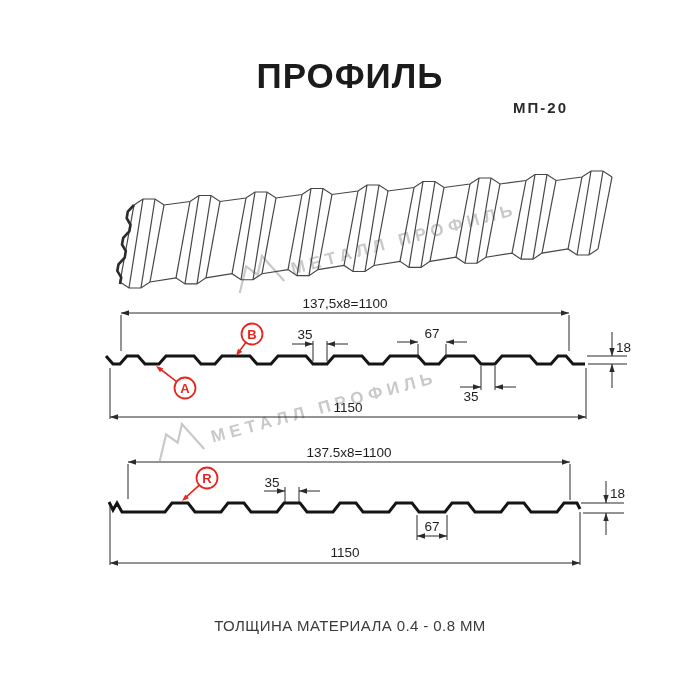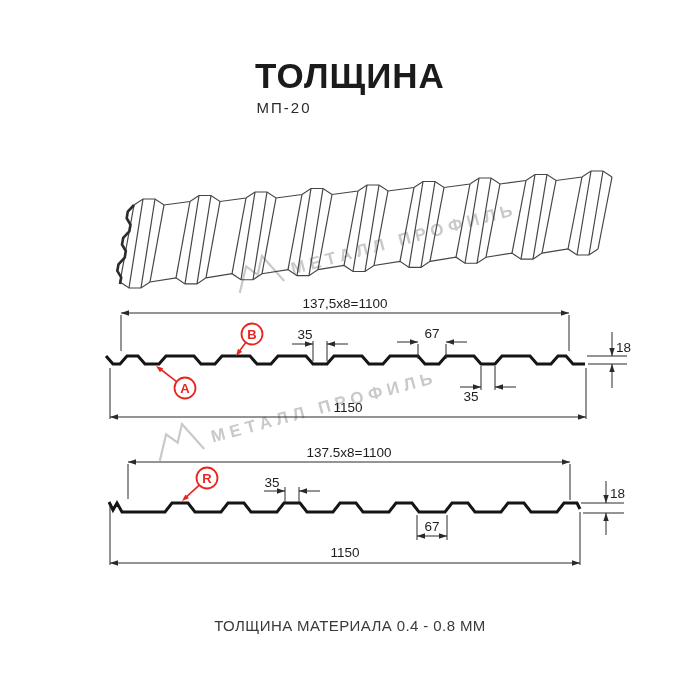--- a/index.html
+++ b/index.html
@@ -1,34 +1,34 @@
 <!DOCTYPE html>
 <html><head>
 <meta charset="utf-8">
 <style>
   html,body{margin:0;padding:0;background:#ffffff;}
   .page{position:relative;width:700px;height:700px;background:#ffffff;overflow:hidden;
         font-family:"Liberation Sans",sans-serif;}
   .title{position:absolute;left:0;top:56px;width:700px;text-align:center;
          font-size:35px;font-weight:bold;letter-spacing:1px;color:#1b1b1b;}
-  .subtitle{position:absolute;left:0;top:99px;width:568px;text-align:center;
-         font-size:15px;font-weight:normal;letter-spacing:2px;color:#2a2a2a;}
+  .subtitle{position:absolute;left:0;top:99px;width:568px;text-align:right;
+         font-size:15px;font-weight:bold;letter-spacing:2px;color:#2a2a2a;}
   .footer{position:absolute;left:0;top:617px;width:700px;text-align:center;
          font-size:15px;font-weight:normal;letter-spacing:0.4px;color:#3a3a3a;}
   svg text{font-family:"Liberation Sans",sans-serif;}
   .dim{font-size:13.5px;fill:#1d1d1d;}
   .red{fill:#e8261f;font-weight:bold;font-size:13px;}
   .wmtext{font-size:17px;font-weight:bold;letter-spacing:5px;fill:#c9c9c9;}
 </style>
 </head>
 <body>
 
 <div class="page">
 
-  <div class="title">ТОЛЩИНА</div>
+  <div class="title">ПРОФИЛЬ</div>
   <div class="subtitle">МП-20</div>
 
   <svg width="700" height="700" style="position:absolute;left:0;top:0;">
 
     <g transform="translate(232,264) rotate(-15)">
       <polyline points="0,30 13,6 22,17 31,0 46,30" fill="none" stroke="#c9c9c9" stroke-width="2.2"></polyline>
       <text x="56" y="26" class="wmtext">МЕТАЛЛ ПРОФИЛЬ</text>
     </g>
     <g transform="translate(152,432) rotate(-15)">
       <polyline points="0,30 13,6 22,17 31,0 46,30" fill="none" stroke="#c9c9c9" stroke-width="2.2"></polyline>

